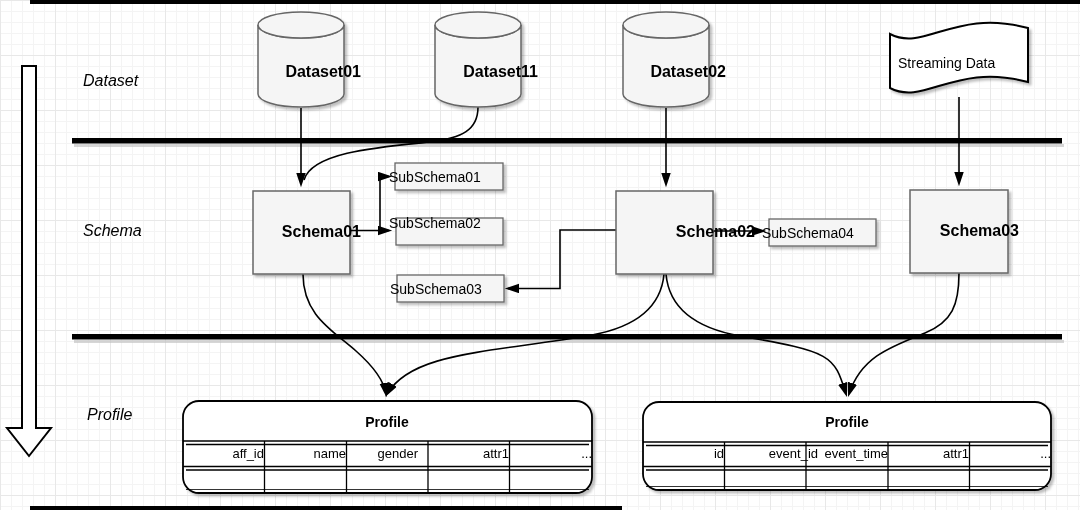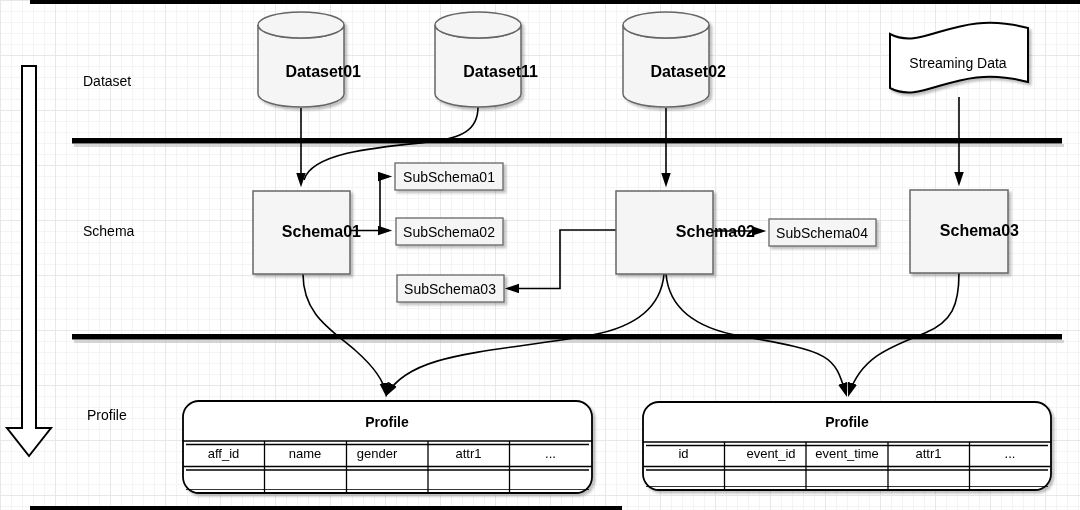--- a/index.html
+++ b/index.html
@@ -18,24 +18,24 @@
   }
   svg#shapes{position:absolute;left:0;top:0;}
   .lbl{
     position:absolute;
     color:#000;
     font-family:"Liberation Sans", sans-serif;
     white-space:nowrap;
     line-height:18px;
   }
   .node-lbl{font-size:16px;text-align:right;width:120px;font-weight:bold;}
-  .small-lbl{font-size:14px;text-align:center;width:120px;}
-  .lane-lbl{font-size:14px;}
+  .small-lbl{font-size:14px;text-align:left;width:120px;}
+  .lane-lbl{font-size:16px;font-style:italic;}
   .tbl-title{font-size:14px;font-weight:bold;text-align:center;width:400px;}
-  .tbl-cell{font-size:13px;text-align:center;height:18px;}
+  .tbl-cell{font-size:13px;text-align:right;height:18px;}
 </style>
 </head>
 <body>
 
 <div id="canvas">
 
   <svg id="shapes" width="1080" height="510" viewBox="0 0 1080 510">
     <defs>
       <marker id="ah" markerWidth="12" markerHeight="10" refX="7" refY="3" orient="auto" markerUnits="strokeWidth">
         <path d="M0,0 L9,3 L0,6 Z" fill="#000"></path>
@@ -142,21 +142,21 @@
   <div class="lbl node-lbl" style="left:241px;top:63px">Dataset01</div>
   <div class="lbl node-lbl" style="left:418px;top:63px">Dataset11</div>
   <div class="lbl node-lbl" style="left:606px;top:63px">Dataset02</div>
   <div class="lbl small-lbl" style="left:898px;top:54px">Streaming Data</div>
 
   <div class="lbl node-lbl" style="left:241px;top:223px">Schema01</div>
   <div class="lbl node-lbl" style="left:635px;top:223px">Schema02</div>
   <div class="lbl node-lbl" style="left:899px;top:222px">Schema03</div>
 
   <div class="lbl small-lbl" style="left:389px;top:168px">SubSchema01</div>
-  <div class="lbl small-lbl" style="left:389px;top:223px">SubSchema02</div>
+  <div class="lbl small-lbl" style="left:389px;top:214px">SubSchema02</div>
   <div class="lbl small-lbl" style="left:390px;top:280px">SubSchema03</div>
   <div class="lbl small-lbl" style="left:762px;top:224px">SubSchema04</div>
 
   <div class="lbl tbl-title" style="left:187px;top:413px">Profile</div>
   <div class="lbl tbl-cell" style="left:183px;width:81px;top:445px">aff_id</div>
   <div class="lbl tbl-cell" style="left:264px;width:82px;top:445px">name</div>
   <div class="lbl tbl-cell" style="left:336px;width:82px;top:445px">gender</div>
   <div class="lbl tbl-cell" style="left:428px;width:81px;top:445px">attr1</div>
   <div class="lbl tbl-cell" style="left:509px;width:83px;top:445px">...</div>
 

